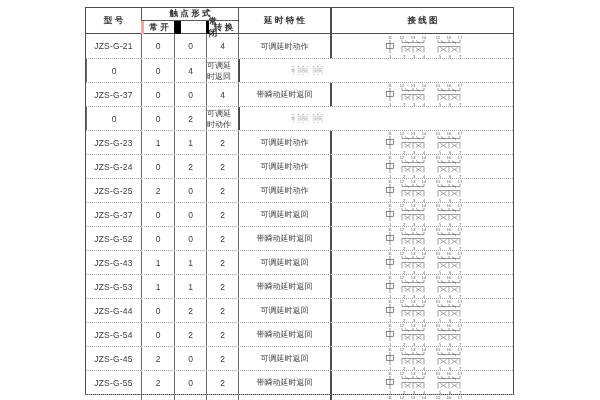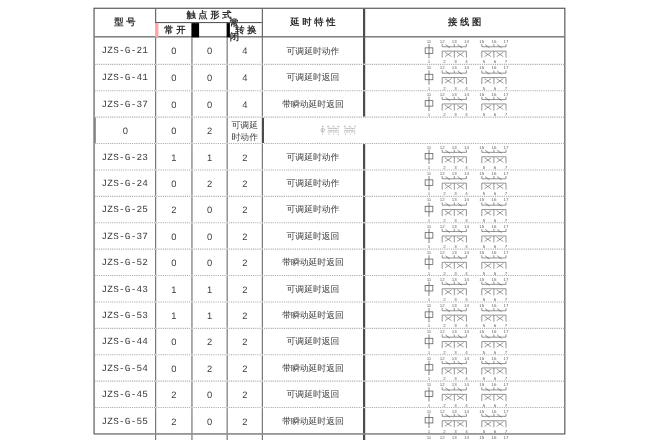--- a/index.html
+++ b/index.html
@@ -38,22 +38,22 @@
     grid-template-columns:55px 33px 32px 32px 92px 1fr;
     align-items:stretch;
   }
   .trow + .trow { border-top:1px dotted #a9a9a9; }
   .td {
     display:flex; align-items:center; justify-content:center;
     font-size:8.5px; color:#3c3c3c; overflow:hidden;
   }
   .td.bl  { border-left:1px solid #6b6b6b; }
   .td.blt { border-left:2px solid #4c4c4c; }
-  .td-model { letter-spacing:.2px;font-family:Liberation Mono, monospace; }
-  .td-delay { font-size:8px;text-align:center; }
+  .td-model { letter-spacing:.2px; }
+  .td-delay { font-size:8px; }
   .td-wiring { justify-content:flex-start; padding-left:50px; }
   .td-wiring svg { display:block; }
 </style>
 </head>
 <body>
 <div id="canvas">
 
 <div id="spec-table">
   <div class="thead">
     <div class="hc h-model">型 号</div>
@@ -110,21 +110,20 @@
               <path d="M 56 17.5 V 11.5 H 78 V 17.5" stroke="#5c5c5c" stroke-width="0.6" fill="none"></path>
               <line x1="67" y1="11.5" x2="67" y2="17.5" stroke="#5c5c5c" stroke-width="0.6"></line>
               <line x1="58.5" y1="12.5" x2="64.5" y2="16.5" stroke="#5c5c5c" stroke-width="0.55"></line>
               <line x1="64.5" y1="12.5" x2="58.5" y2="16.5" stroke="#5c5c5c" stroke-width="0.55"></line>
               <line x1="69.5" y1="12.5" x2="75.5" y2="16.5" stroke="#5c5c5c" stroke-width="0.55"></line>
               <line x1="75.5" y1="12.5" x2="69.5" y2="16.5" stroke="#5c5c5c" stroke-width="0.55"></line>
             </svg>
           </div>
         </div>
         <div class="trow">
-          <div class="td td-model">JZS-G-41</div>
           <div class="td bl">0</div>
           <div class="td bl">0</div>
           <div class="td bl">4</div>
           <div class="td bl td-delay">可调延时返回</div>
           <div class="td blt td-wiring">
             <svg width="96" height="23" viewBox="0 0 96 23">
               <text x="8" y="4" font-size="4" text-anchor="middle" fill="#5c5c5c" font-family="Liberation Sans,sans-serif">11</text>
               <text x="8" y="22.6" font-size="4" text-anchor="middle" fill="#5c5c5c" font-family="Liberation Sans,sans-serif">1</text>
               <text x="20" y="4" font-size="4" text-anchor="middle" fill="#5c5c5c" font-family="Liberation Sans,sans-serif">12</text>
               <text x="22" y="22.6" font-size="4" text-anchor="middle" fill="#5c5c5c" font-family="Liberation Sans,sans-serif">2</text>

